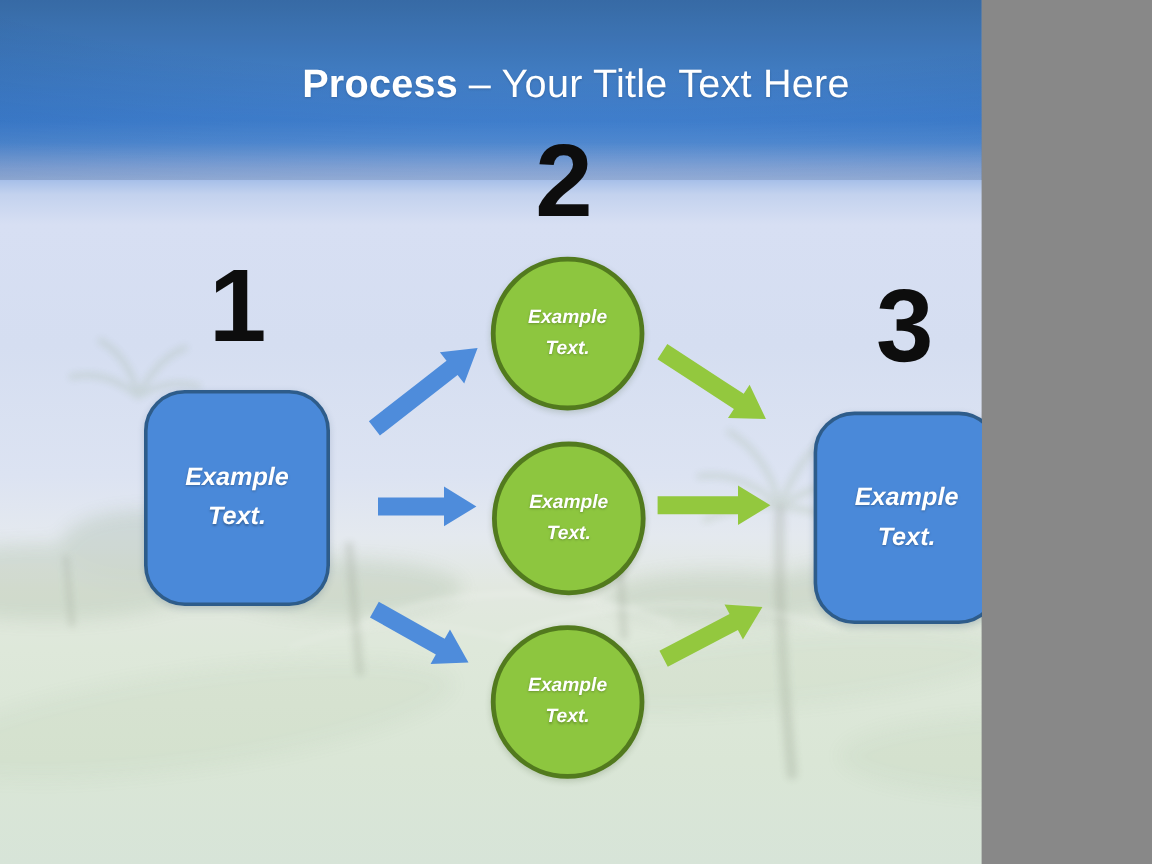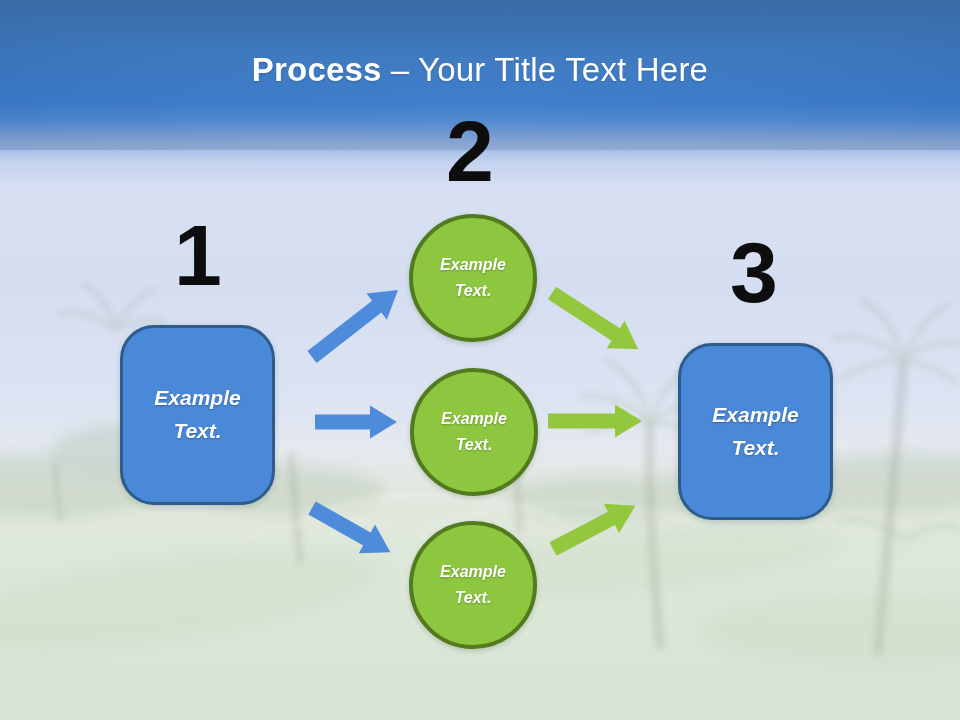--- a/index.html
+++ b/index.html
@@ -1,18 +1,18 @@
 <!DOCTYPE html>
 <html><head>
 <meta charset="utf-8">
 <style>
   html,body{margin:0;padding:0;background:#888;}
   .slide{
     position:relative;
-    width:960px;height:720px;
+    width:818px;height:720px;
     overflow:hidden;
     font-family:"Liberation Sans", sans-serif;
     background:linear-gradient(180deg,
       #215A9B 0%,
       #2B6CB9 8%,
       #3379D0 14%,
       #4A8AD9 16.5%,
       #8FB0E5 19.5%,
       #C3D2EE 22.5%,
       #D7DFF3 26%,

